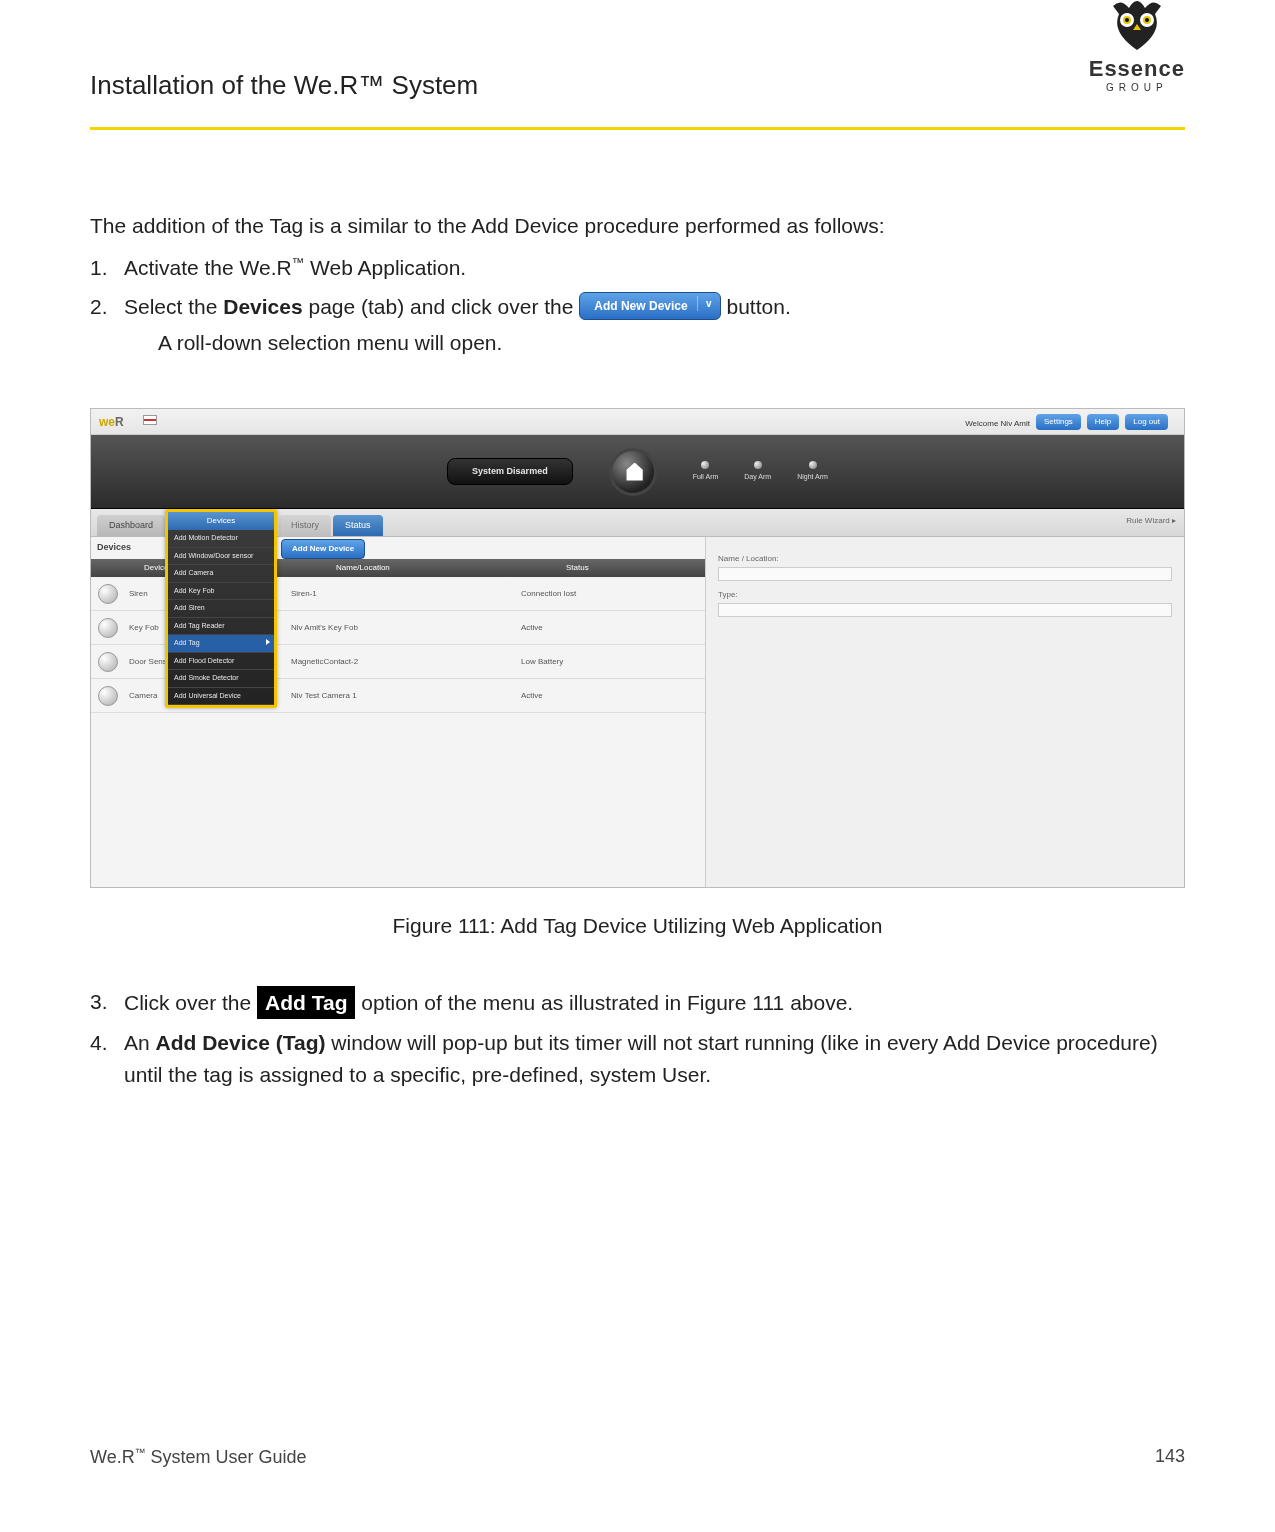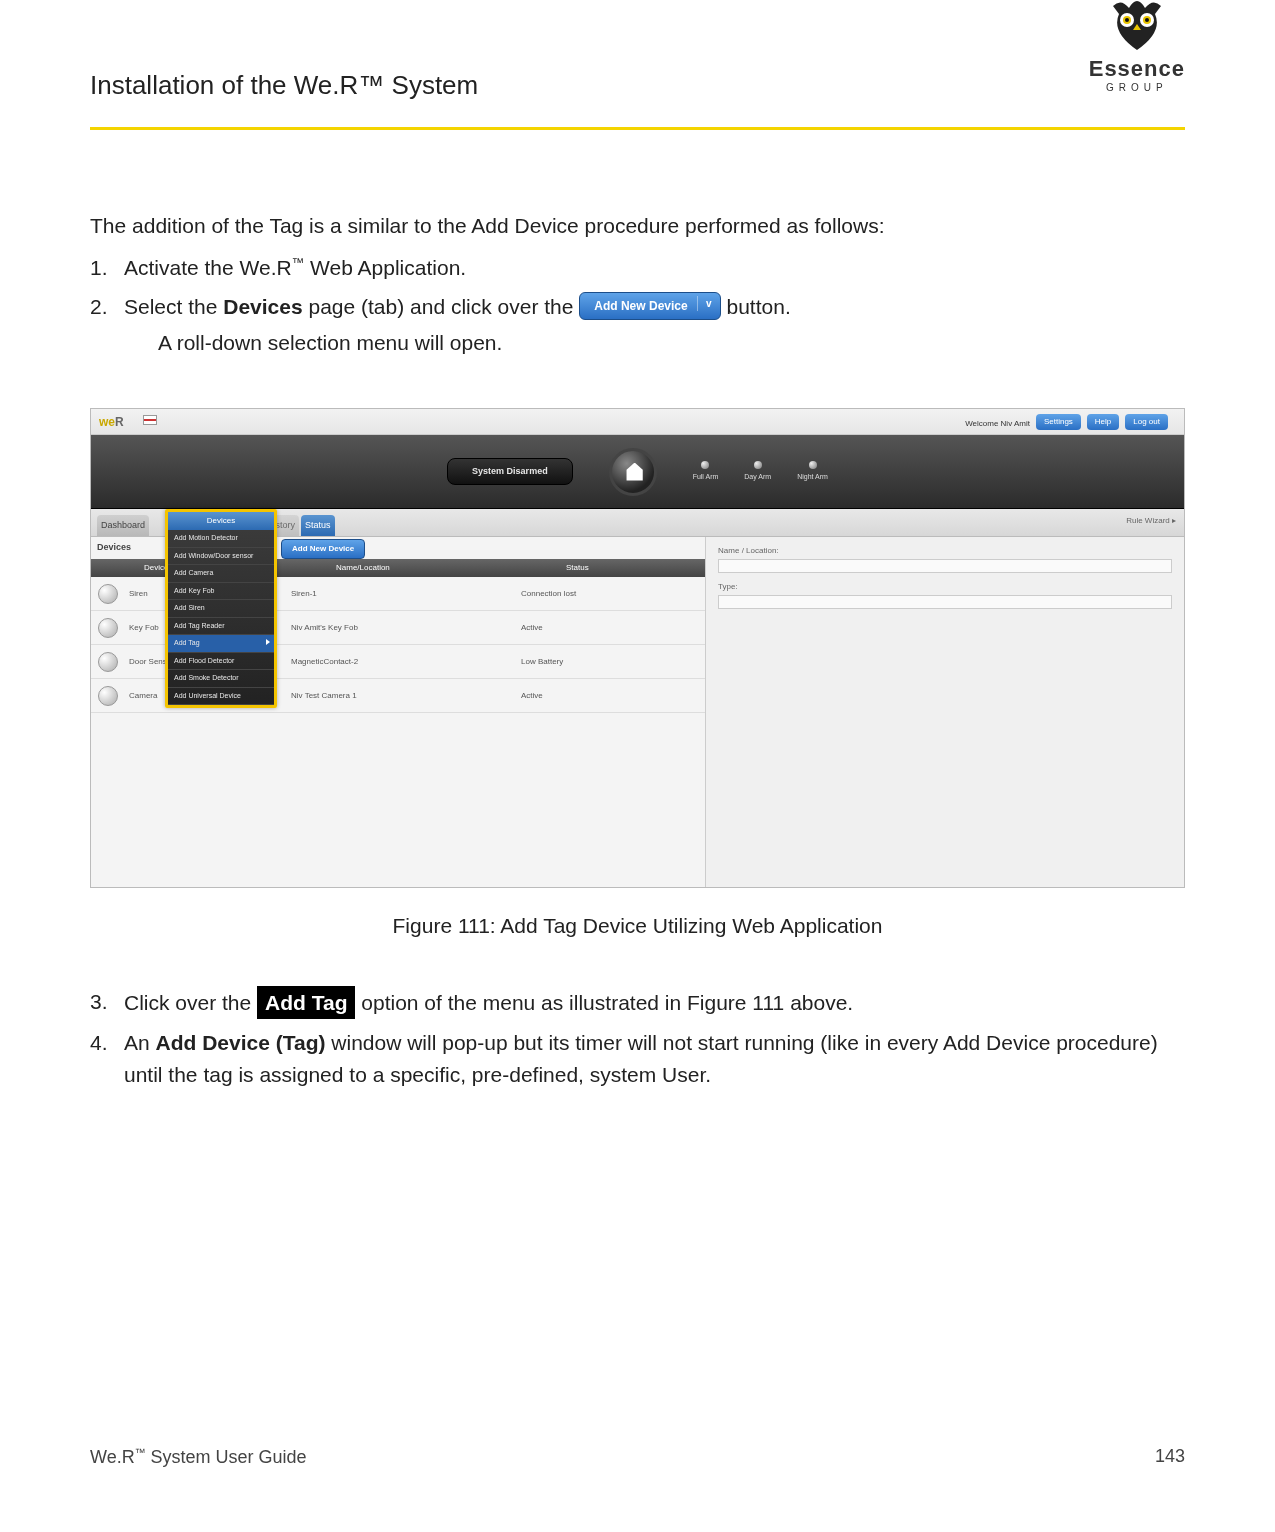--- a/index.html
+++ b/index.html
@@ -188,21 +188,21 @@
     border-bottom: 1px solid #bbb;
     display: flex;
     align-items: flex-end;
     padding-left: 6px;
     gap: 2px;
   }
   .tab {
     background: linear-gradient(#5a94d0,#2c6ab2);
     color:#fff;
     font-size:9px;
-    padding: 4px 4px;
+    padding: 4px 12px;
     border-radius: 4px 4px 0 0;
   }
   .tab.inactive { background: linear-gradient(#cfcfcf,#b8b8b8); color:#444; }
   .rule-wizard {
     position: absolute;
     right: 8px; top: 6px;
     color: #666; font-size: 8px;
   }
   .ss-body {
     display: flex;
@@ -306,21 +306,21 @@
     right: 4px; top: 4px;
     width:0;height:0;
     border-left:4px solid #fff;
     border-top:3px solid transparent;
     border-bottom:3px solid transparent;
   }
 
   .ss-right {
     flex: .85;
     background: #f0f0f0;
-    padding: 8px 12px;
+    padding: 16px 12px;
     color:#666;
     font-size:8px;
   }
   .info-field {
     background:#fafafa;
     border:1px solid #ccc;
     height:14px;
     margin: 2px 0 8px 0;
   }
   

